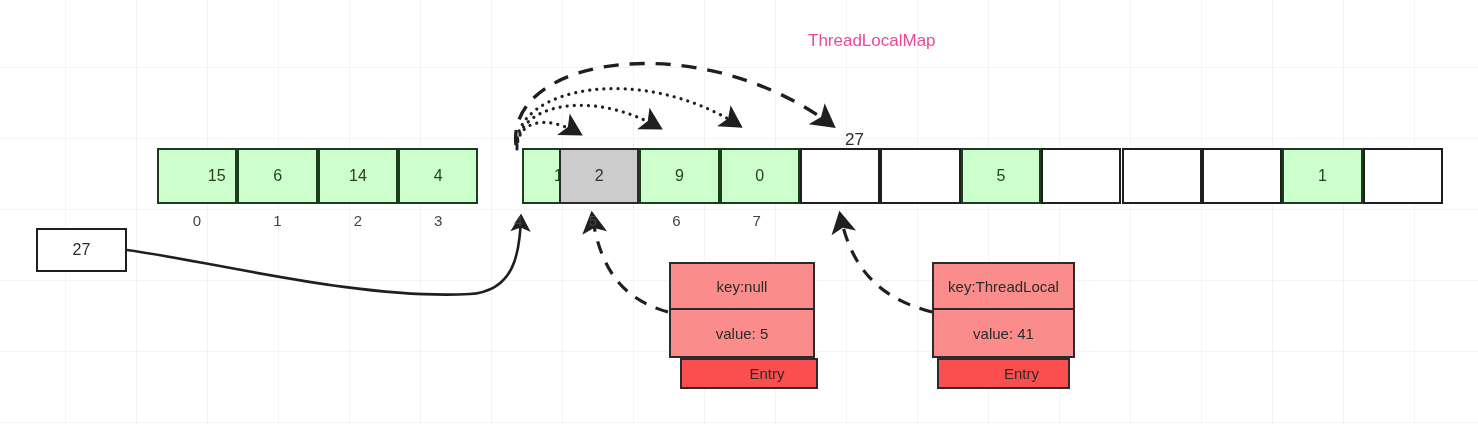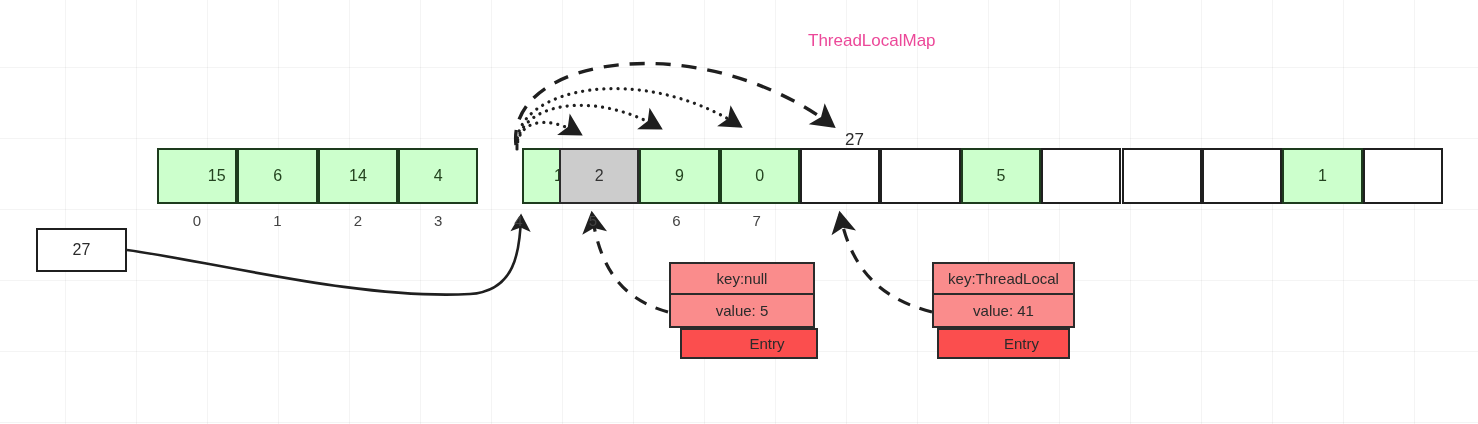--- a/index.html
+++ b/index.html
@@ -54,21 +54,21 @@
   .lbl27{
     position:absolute;font-size:17px;color:#2b2b2b;white-space:nowrap;
   }
   .entry{position:absolute;}
   .entry .row{
     box-sizing:border-box;
     border:2.2px solid #2b2b2b;
     background:#fa8c8c;
     display:flex;align-items:center;justify-content:center;
     font-size:15px;color:#2b2b2b;
-    height:33px;
+    height:48px;
   }
   .entry .row.second{border-top:none;}
   .entry .tab{
     box-sizing:border-box;
     border:2.2px solid #2b2b2b;
     background:#fb4e4e;
     display:flex;align-items:center;justify-content:center;
     font-size:15px;color:#2b2b2b;
     height:31px;
     position:relative;

